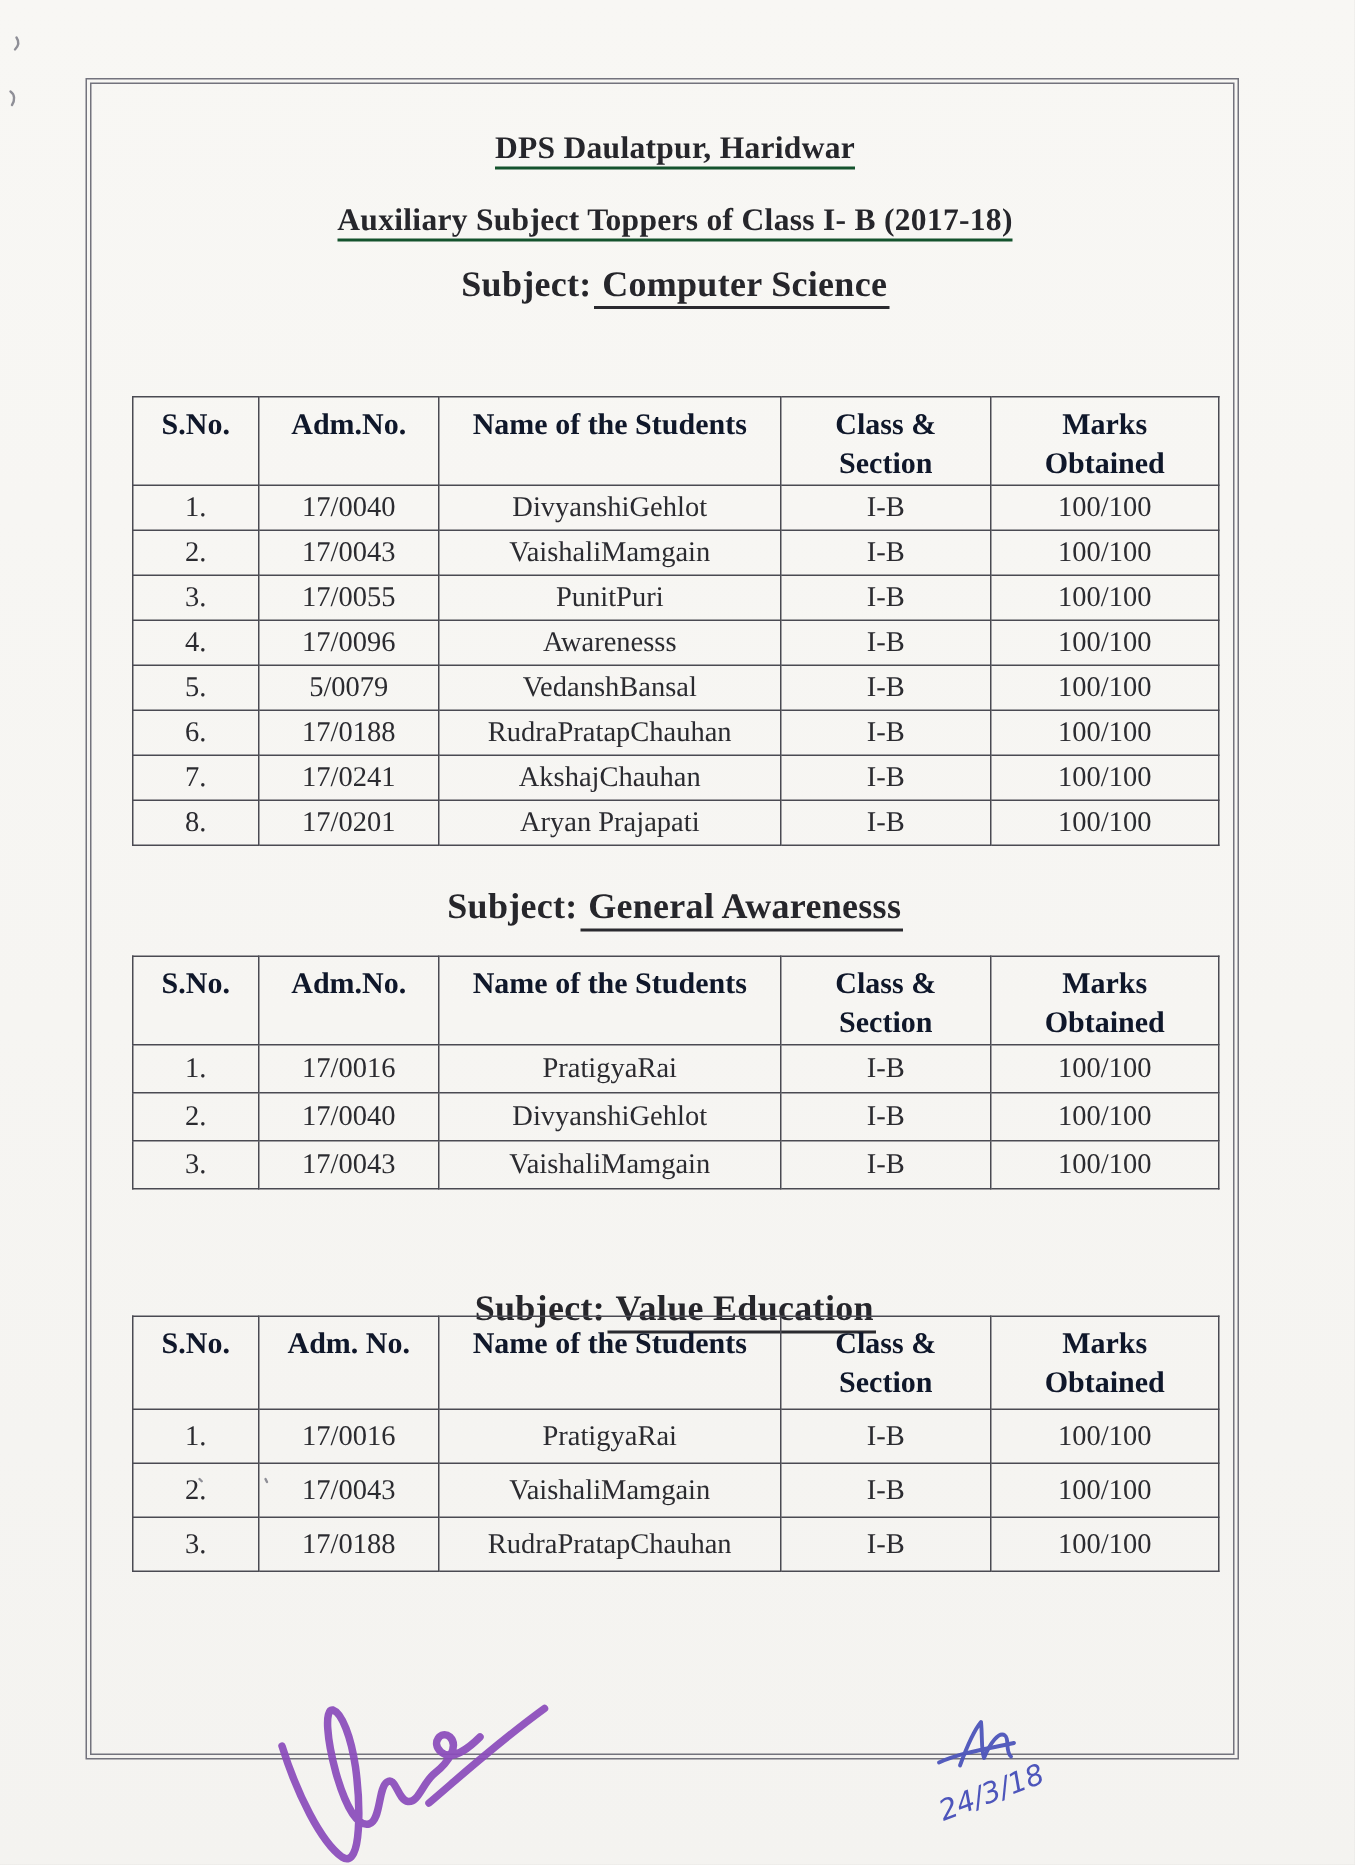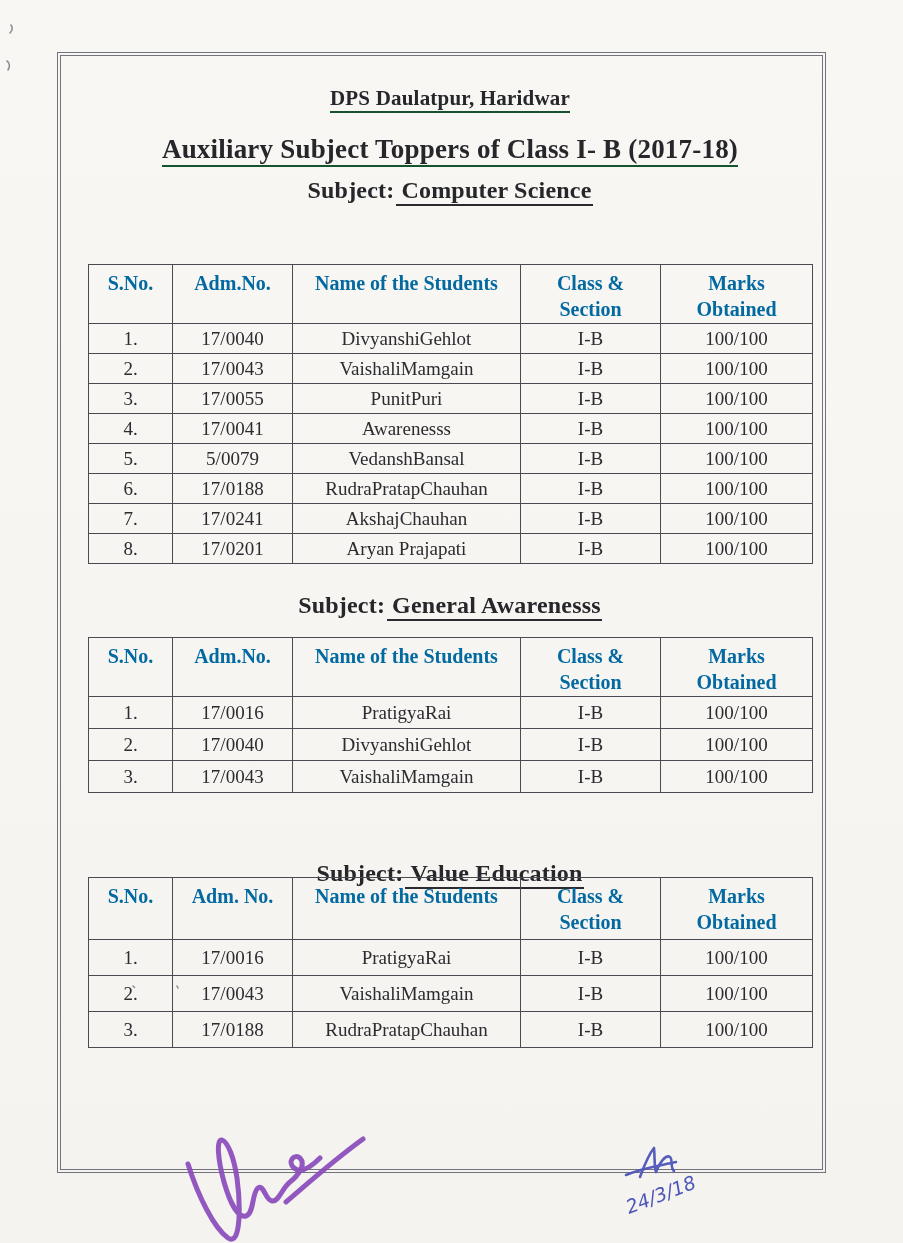--- a/index.html
+++ b/index.html
@@ -19,40 +19,40 @@
     width:769px; height:1121px;
     box-sizing:border-box;
     border:4px double #73737d;
   }
   .heading {
     position:absolute; left:88px; width:724px;
     text-align:center; font-weight:bold; letter-spacing:.2px;
     white-space:nowrap;
   }
   .school      { top:86px;  font-size:21px; }
-  .main-title  { top:134px; font-size:27px; }
+  .main-title  { top:134px; font-size:21px; }
   .subject     { font-size:24px; }
   .sub1 { top:177px; } .sub2 { top:592px; } .sub3 { top:860px; }
   .u { border-bottom:2px solid #14532d; padding-bottom:1px; }
   .subject .name { border-bottom:2px solid #2a2a2f; padding-bottom:1px; padding-left:5px; padding-right:1px; }
   .subject .prefix { margin-right:2px; }
 
   table {
     position:absolute; left:88px; width:724px;
     border-collapse:collapse; table-layout:fixed;
     background:transparent;
   }
   .tbl1 { top:264px; } .tbl2 { top:637px; } .tbl3 { top:877px; }
   col.c1{width:84px;} col.c2{width:120px;} col.c3{width:228px;} col.c4{width:140px;} col.c5{width:152px;}
   th, td {
     border:1.5px solid #4a4a52;
     text-align:center; overflow:hidden;
   }
   th {
-    font-size:20px; font-weight:bold; color:#0369a1;
+    font-size:20px; font-weight:bold; color:#0f172a;
     white-space:pre-line; vertical-align:top; padding-top:5px; line-height:1.3;
   }
   td { font-size:19px; font-weight:normal; vertical-align:middle; color:#2b2b30; }
   .tbl1 th{height:46px;} .tbl1 td{height:27px;}
   .tbl2 th{height:49px;} .tbl2 td{height:29px;}
   .tbl3 th{height:55px;} .tbl3 td{height:33px;}
 
   .overlay {
     position:absolute; left:0; top:0; width:903px; height:1243px;
     pointer-events:none;
@@ -109,21 +109,21 @@
     </tr>
     <tr>
       <td>3.</td>
       <td>17/0055</td>
       <td>PunitPuri</td>
       <td>I-B</td>
       <td>100/100</td>
     </tr>
     <tr>
       <td>4.</td>
-      <td>17/0041</td>
+      <td>17/0096</td>
       <td>Awarenesss</td>
       <td>I-B</td>
       <td>100/100</td>
     </tr>
     <tr>
       <td>5.</td>
       <td>5/0079</td>
       <td>VedanshBansal</td>
       <td>I-B</td>
       <td>100/100</td>

